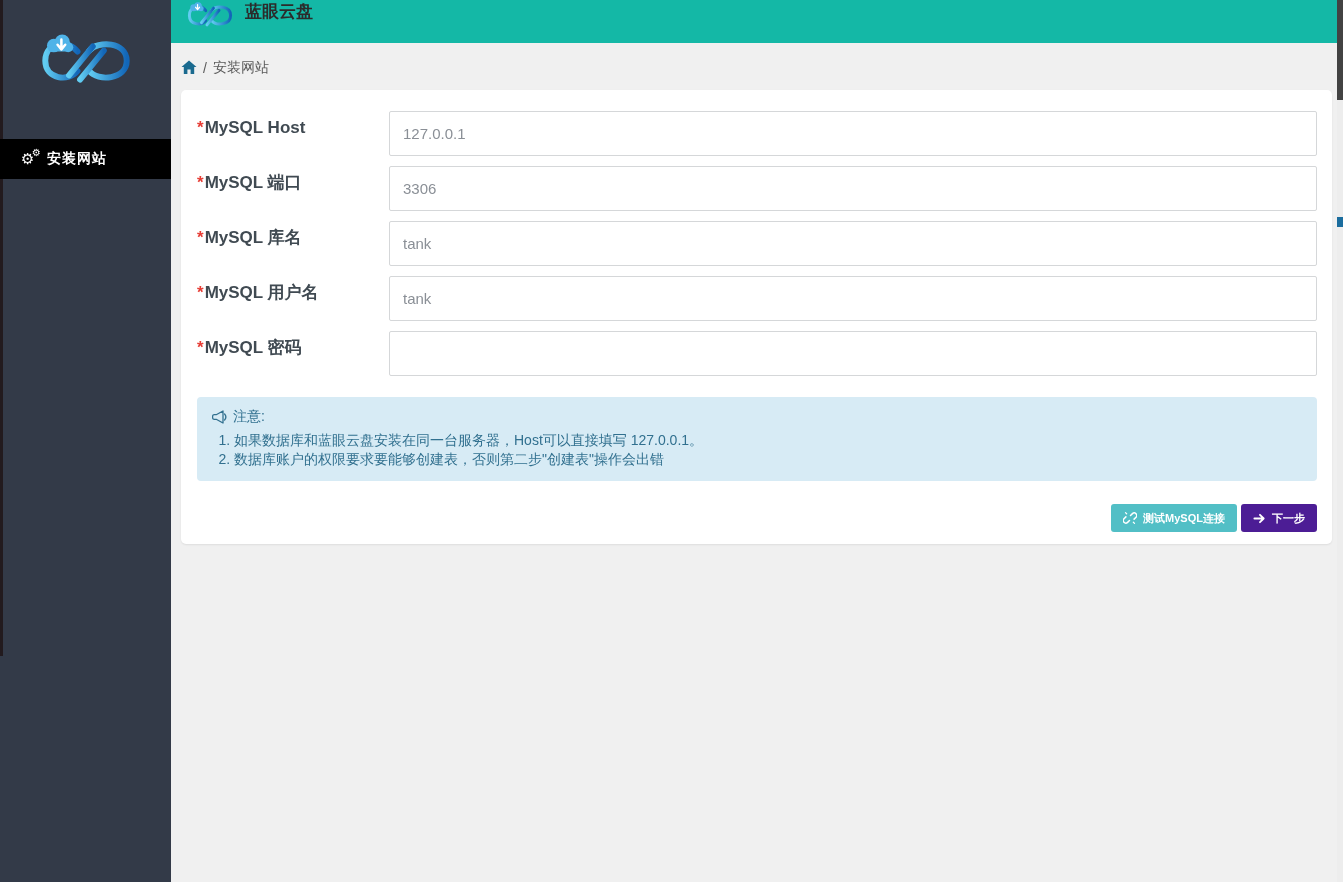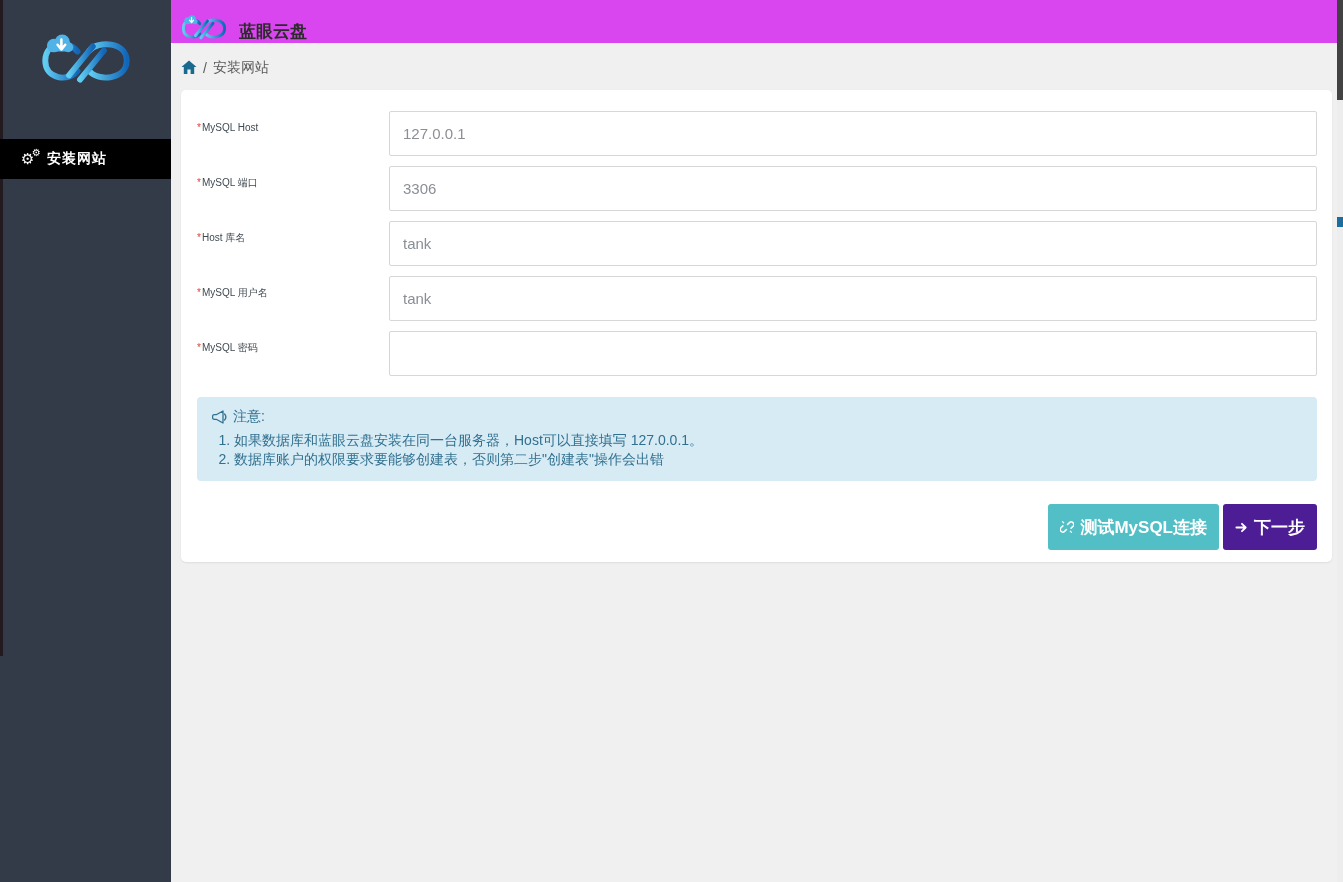--- a/index.html
+++ b/index.html
@@ -12,52 +12,52 @@
   .sidebar-logo { position:absolute; left:38px; top:32px; width:96px; height:56px; }
   .sidebar-item { position:absolute; left:0; top:139px; width:171px; height:40px; background:#000;
                   color:#fff; display:flex; align-items:center; padding-left:21px; cursor:pointer; }
   .sidebar-item .gear-wrap { position:relative; width:22px; height:20px; color:#fff; }
   .gear-big { font-size:15px; position:absolute; left:0; top:1px; }
   .gear-small { font-size:10px; position:absolute; left:11px; top:-2px; }
   .sidebar-item-label { font-size:14px; font-weight:bold; margin-left:4px; letter-spacing:1px; }
 
   
   .main { position:absolute; left:171px; top:0; width:1172px; height:882px; }
-  .header { height:43px; background:#d946ef; display:flex; align-items:flex-end; padding-left:9px; }
+  .header { height:43px; background:#14b8a6; display:flex; align-items:flex-start; padding-left:15px; }
   .header-logo { width:48px; height:30px; }
   .page-title { font-size:17px; font-weight:bold; color:#2b2b2b; margin-left:11px; }
 
   .content { height:802px; background:#f0f0f0; }
   .breadcrumb { display:flex; align-items:center; padding:13px 0 0 10px; height:36px; color:#5a5a5a; font-size:14px; }
   .breadcrumb .home-ic { width:16px; height:15px; margin-right:6px; cursor:pointer; }
   .breadcrumb .sep { margin-right:6px; color:#5a5a5a; }
 
   .tabs { display:flex; margin:8px 11px 0 10px; border-bottom:1px solid #dcdcdc; }
   .tab { font-size:15px; color:#c9ced3; padding:9px 0 11px 0; margin-right:42px; cursor:pointer; position:relative; }
   .tab.active { color:#2296f3; font-weight:bold; }
   .tab.active::after { content:""; position:absolute; left:-1px; right:-4px; bottom:-2px; height:3px;
                        background:#2296f3; border-radius:2px; }
 
   .card { margin:11px 11px 0 10px; background:#fff; border-radius:5px; box-shadow:0 1px 2px rgba(0,0,0,.08);
           padding:21px 15px 12px 16px; }
   .form-row { display:flex; margin-bottom:10px; }
-  .form-label { width:192px; line-height:34px; font-size:10px; font-weight:normal; color:#404a52; }
+  .form-label { width:192px; line-height:34px; font-size:17px; font-weight:bold; color:#404a52; }
   .req { color:#e63c34; margin-right:1px; }
   .form-input { flex:1; height:45px; border:1px solid #d5d7d9; border-radius:2px; padding:0 13px;
                 font-size:15px; color:#8a8f96; font-family:"Liberation Sans","DejaVu Sans",sans-serif; outline:none; background:#fff; }
 
   .note-box { margin-top:21px; background:#d7ebf5; border-radius:4px; padding:11px 4px 13px 15px;
               color:#31708f; font-size:14px; }
   .note-title { display:flex; align-items:center; }
   .note-title svg { margin-right:6px; }
   .note-list { margin:5px 0 0 22px; }
   .note-list li { line-height:18px; margin-top:1px; }
 
   .btn-row { display:flex; justify-content:flex-end; align-items:center; margin-top:23px; gap:4px; }
-  .btn { height:46px; border:none; border-radius:3px; color:#fff; font-size:17px; font-weight:bold;
+  .btn { height:28px; border:none; border-radius:3px; color:#fff; font-size:11px; font-weight:bold;
          display:flex; align-items:center; padding:0 12px; cursor:pointer;
          font-family:"Liberation Sans","DejaVu Sans",sans-serif; }
   .btn svg { margin-right:6px; }
   .btn-test { background:#52bfc6; }
   .btn-next { background:#4c1d95; }
 
   .footer { position:absolute; left:0; bottom:0; width:1172px; height:37px; background:#fff;
             border-top:1px solid #e6e6e6; display:flex; align-items:center; justify-content:center; }
   .footer-text { font-size:13px; color:#8a8a8a; }
   .footer-logo { width:26px; height:16px; margin:0 5px; position:relative; top:2px; }
@@ -140,21 +140,21 @@
 
       <div class="form-row">
         <div class="form-label">
           <span class="req">*</span><span>MySQL 端口</span>
         </div>
         <input class="form-input" type="text" value="3306" style="">
       </div>
 
       <div class="form-row">
         <div class="form-label">
-          <span class="req">*</span><span>Host 库名</span>
+          <span class="req">*</span><span>MySQL 库名</span>
         </div>
         <input class="form-input" type="text" value="tank" style="">
       </div>
 
       <div class="form-row">
         <div class="form-label">
           <span class="req">*</span><span>MySQL 用户名</span>
         </div>
         <input class="form-input" type="text" value="tank" style="">
       </div>

